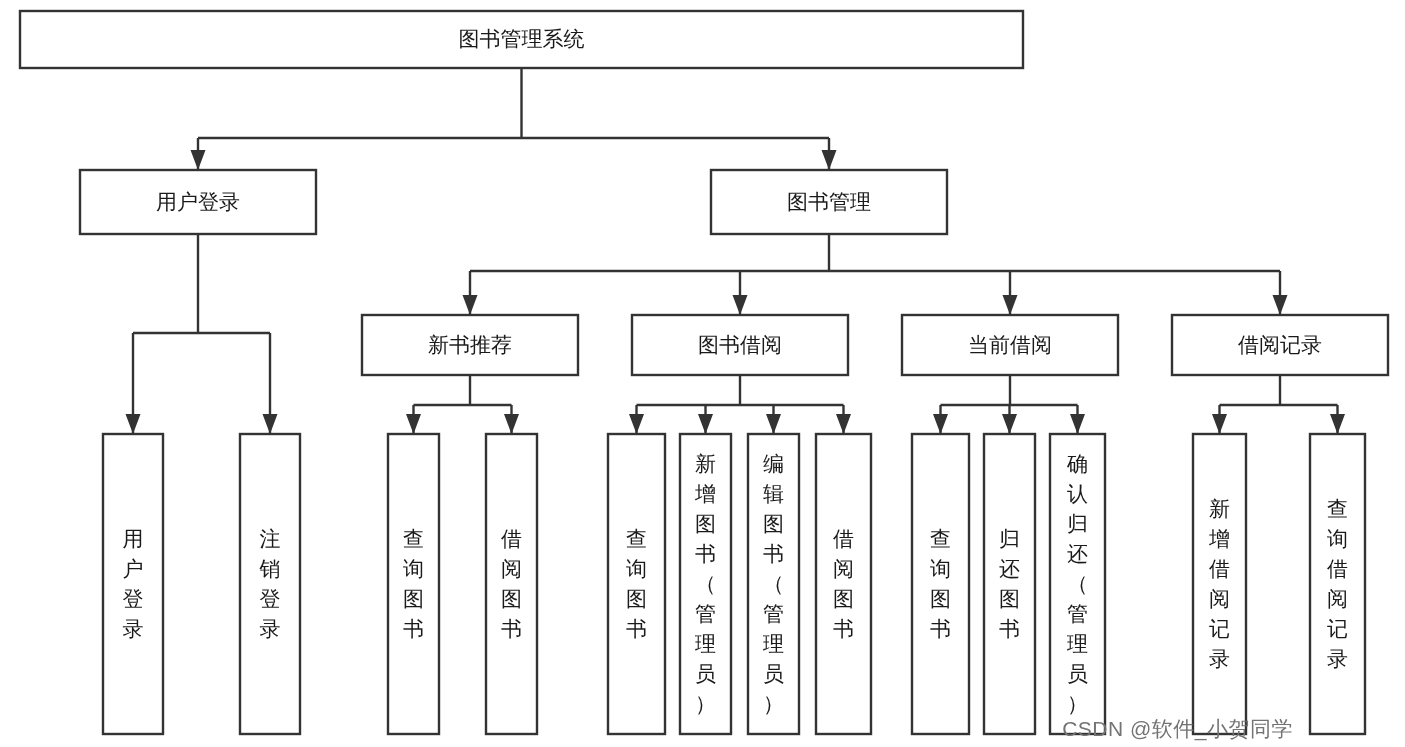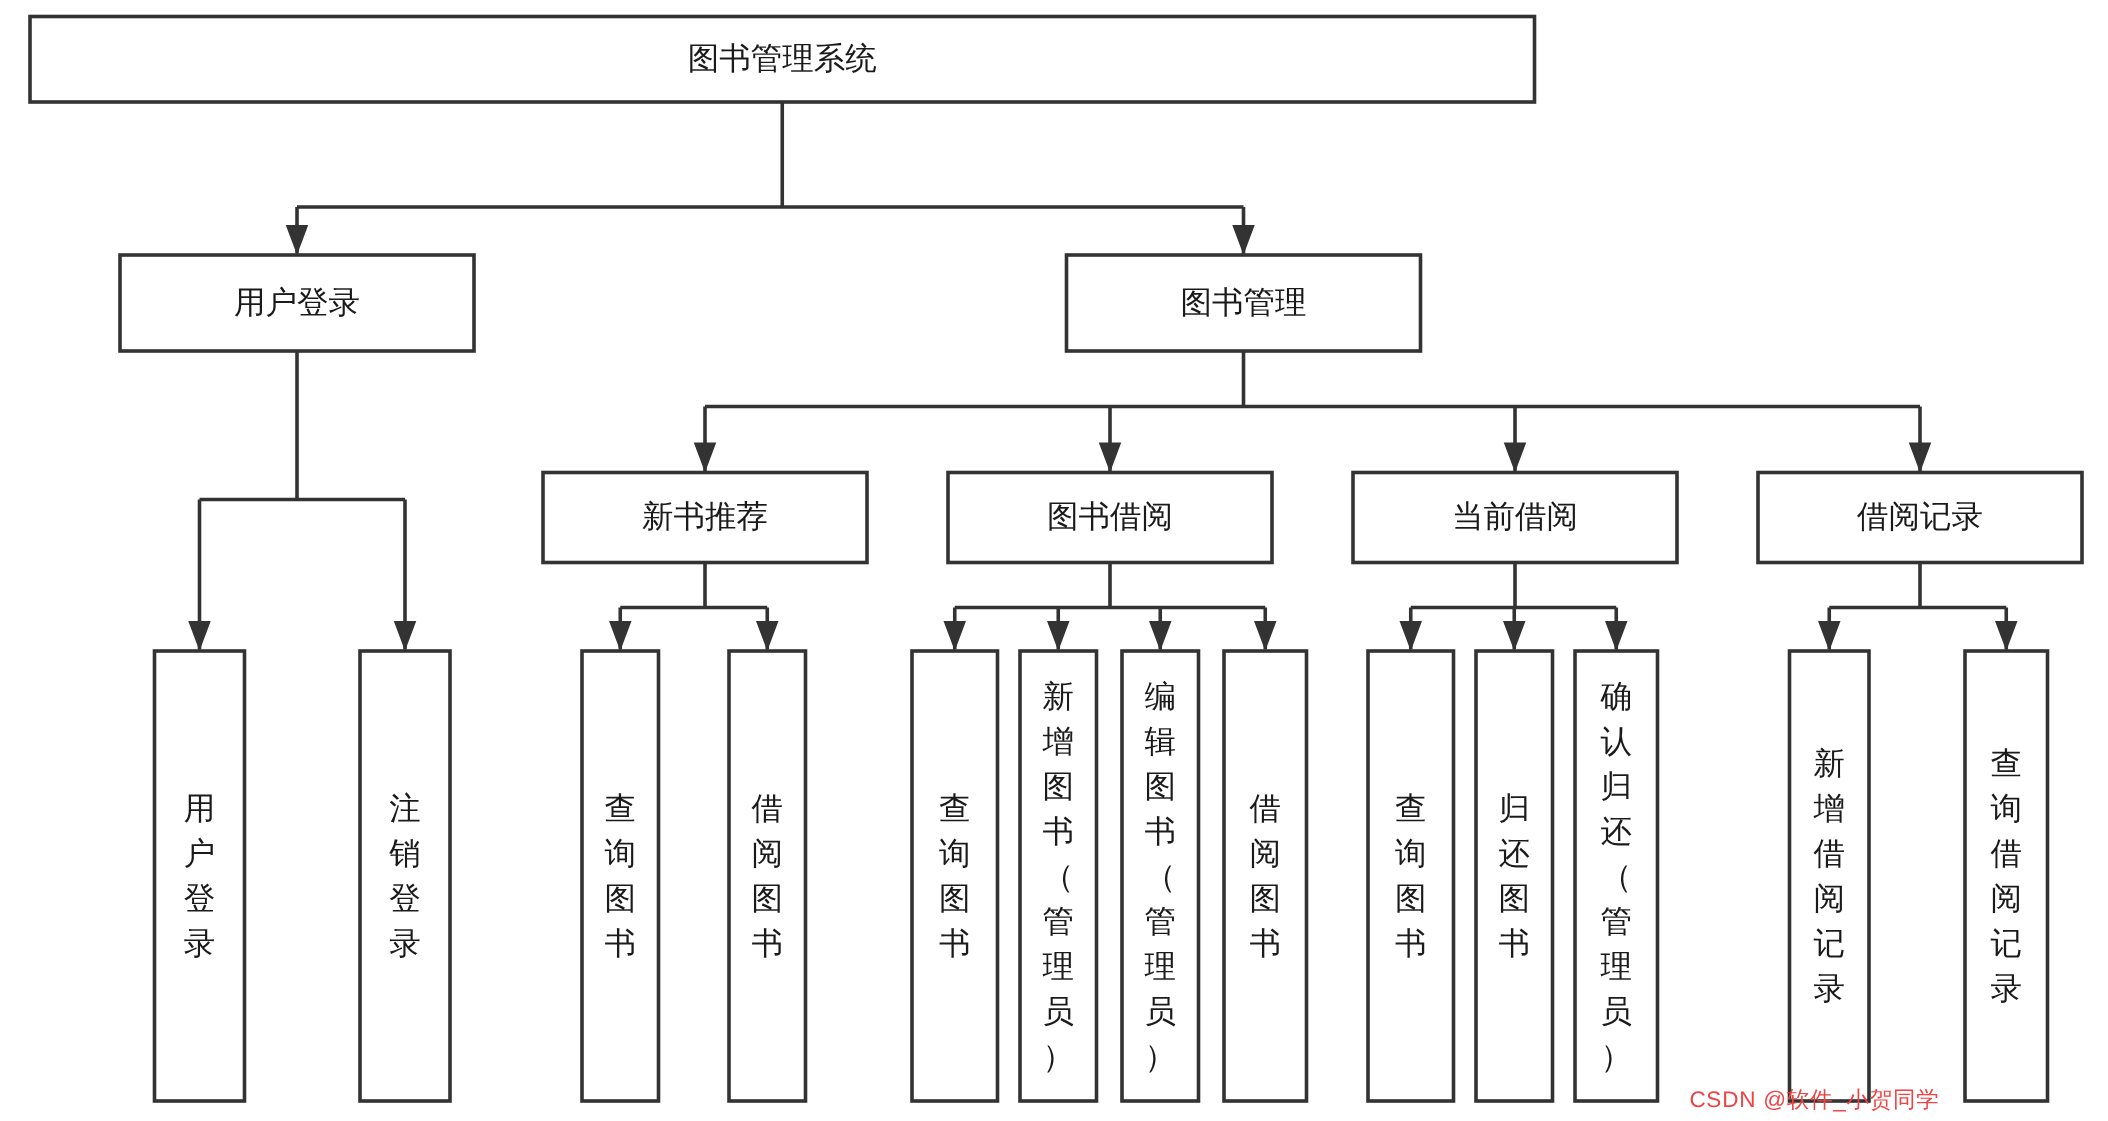--- a/index.html
+++ b/index.html
@@ -53,22 +53,22 @@
   }
   .arrow-head {
     fill: #333333;
     stroke: none;
   }
   .watermark {
     position: absolute;
     right: 8px;
     bottom: 4px;
     font-family: "Liberation Sans", "DejaVu Sans", sans-serif;
-    font-size: 15px;
-    color: #ef4444;
+    font-size: 21px;
+    color: #737373;
     white-space: nowrap;
     letter-spacing: 0.5px;
     user-select: none;
   }
 </style>
 </head>
 <body>
 
 <div id="diagram-root">
   <svg id="flow" viewBox="0 0 1405 747">

